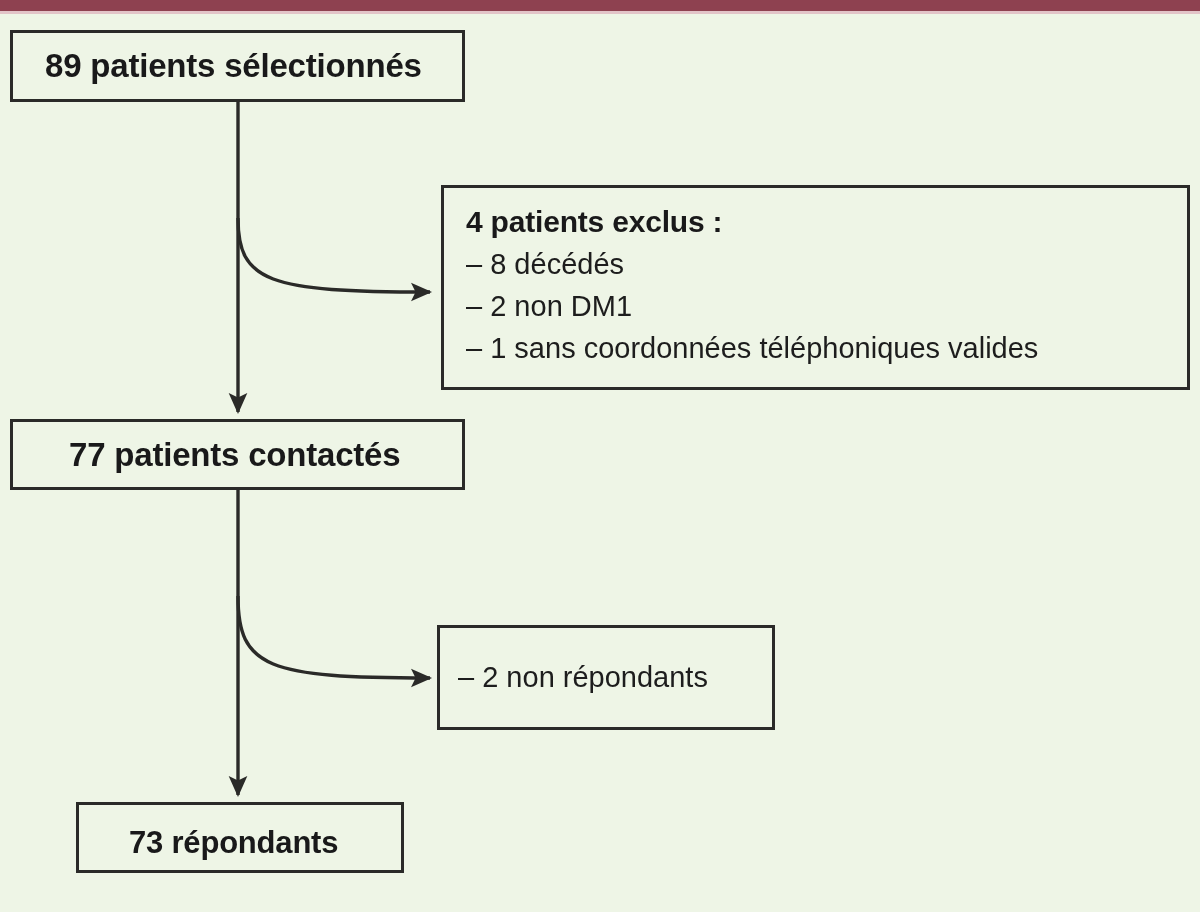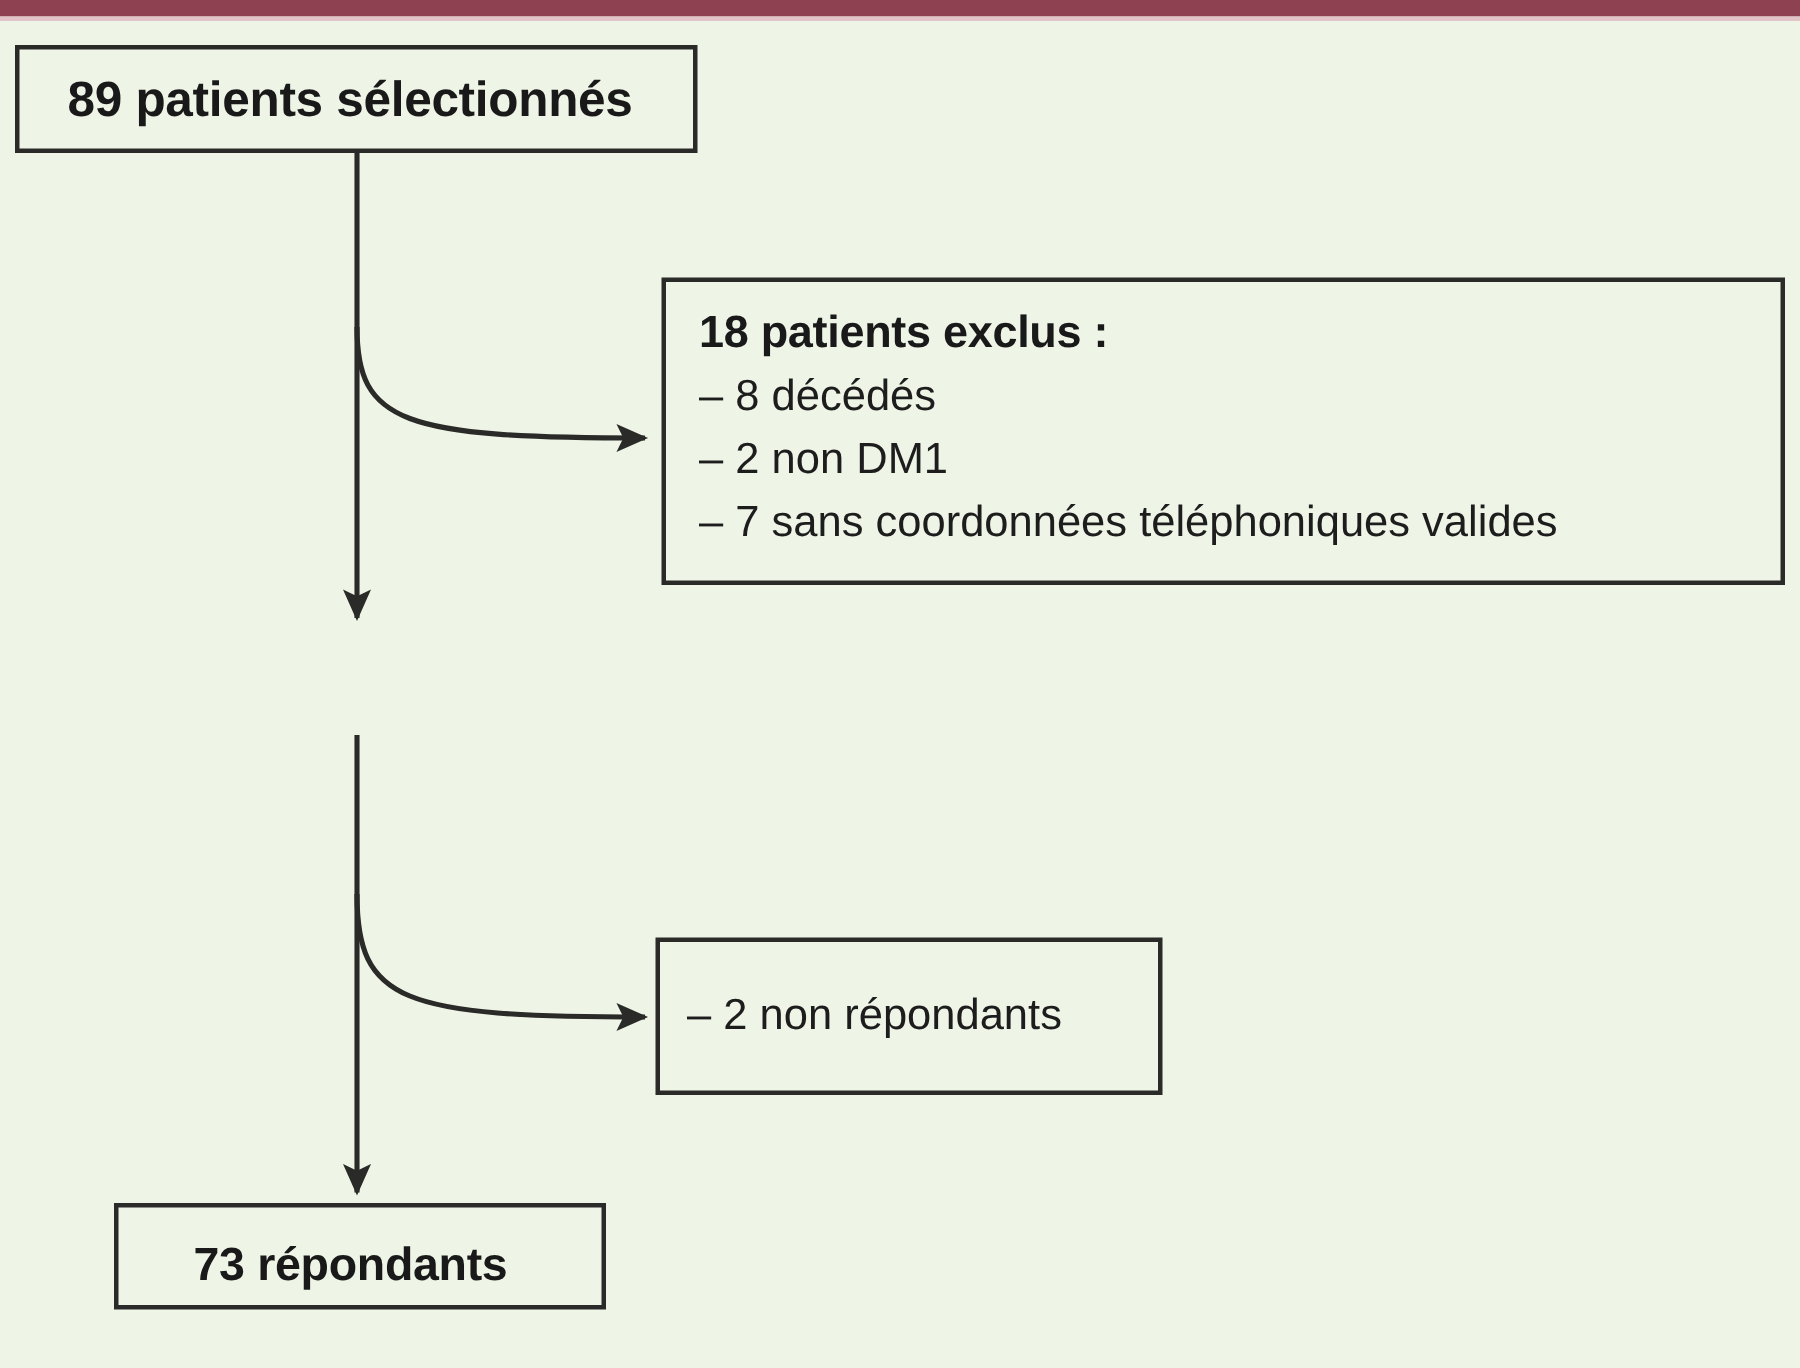--- a/index.html
+++ b/index.html
@@ -157,28 +157,31 @@
     <line x1="238" y1="490" x2="238" y2="795" stroke="#2a2a28" stroke-width="3.4" marker-end="url(#arrowhead)"></line>
 
     <path d="M238,596 C238,668 268,678 430,678" fill="none" stroke="#2a2a28" stroke-width="3.4" marker-end="url(#arrowhead)"></path>
   </svg>
 
   <div class="node" id="box-selected">
     <div class="node-title">89 patients sélectionnés</div>
   </div>
 
   <div class="node" id="box-excluded">
-    <div class="node-title">18 patients exclus :</div>
+    <div class="node-title">4 patients exclus :</div>
     <div class="node-list">
       <div class="node-list-item">– 8 décédés</div>
       <div class="node-list-item">– 2 non DM1</div>
-      <div class="node-list-item">– 7 sans coordonnées téléphoniques valides</div>
+      <div class="node-list-item">– 1 sans coordonnées téléphoniques valides</div>
     </div>
   </div>
 
+  <div class="node" id="box-contacted">
+    <div class="node-title">77 patients contactés</div>
+  </div>
 
   <div class="node" id="box-nonresp">
     <div class="node-list">
       <div class="node-list-item">– 2 non répondants</div>
     </div>
   </div>
 
   <div class="node" id="box-responders">
     <div class="node-title">73 répondants</div>
   </div>

